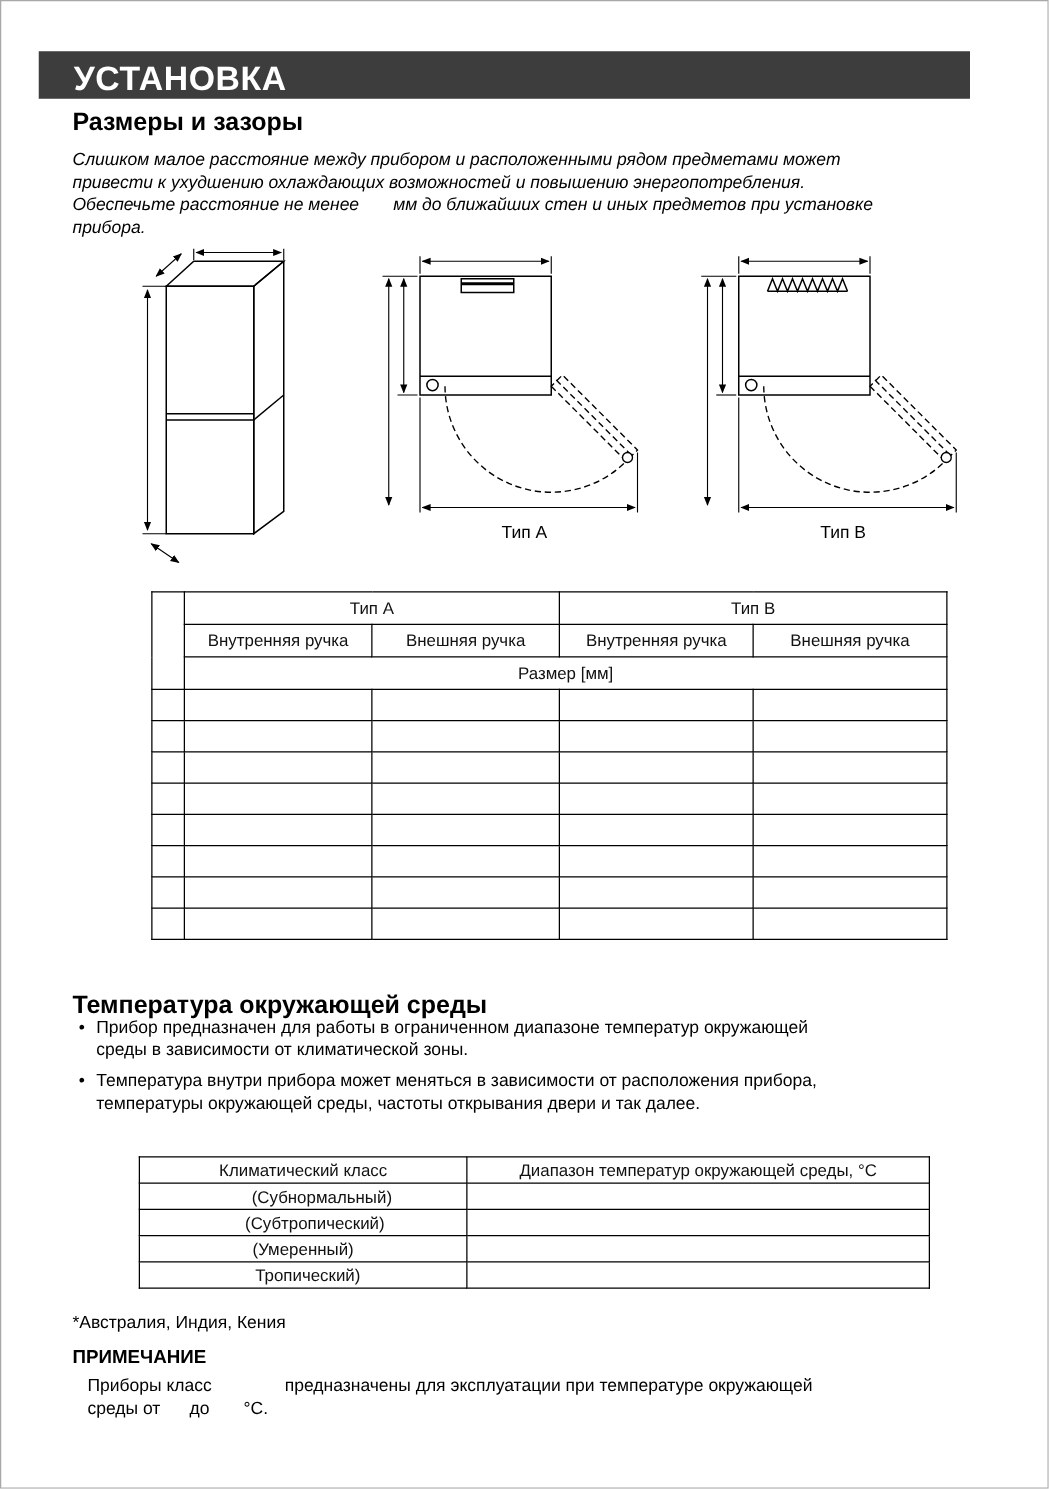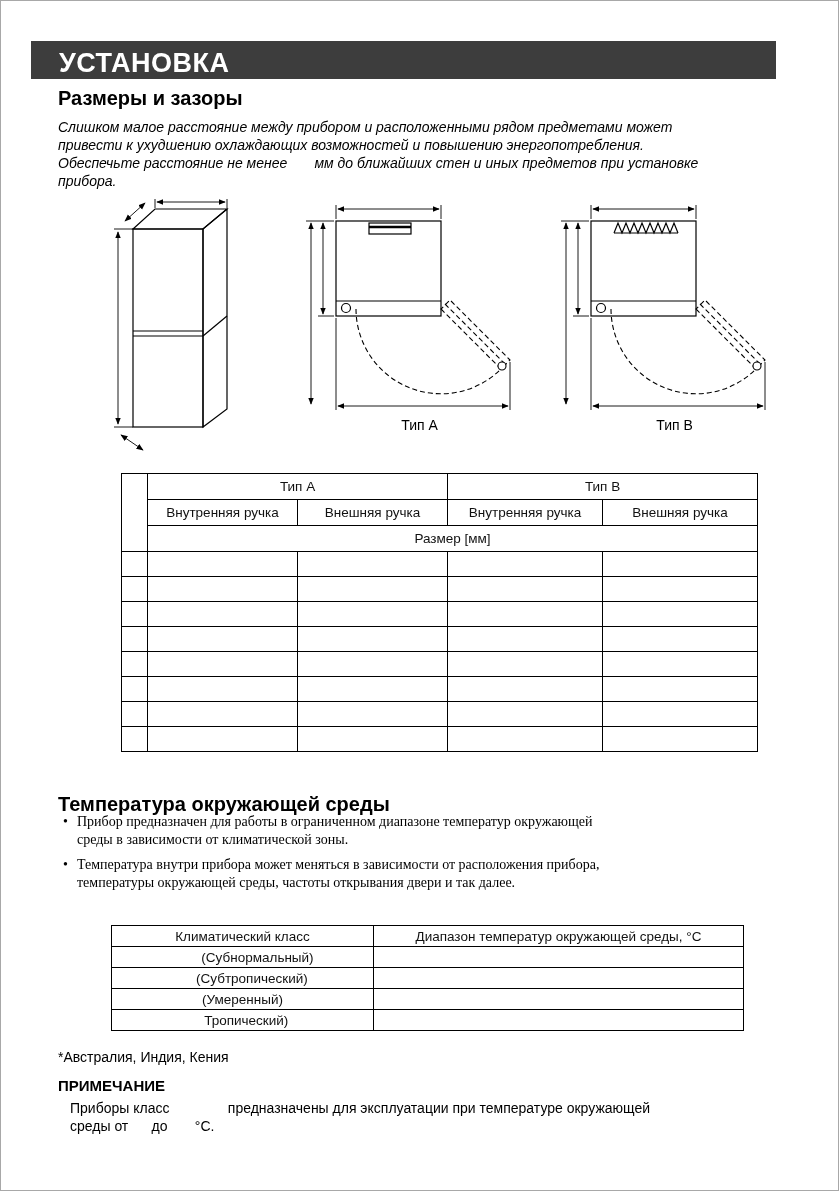--- a/index.html
+++ b/index.html
@@ -23,21 +23,21 @@
   .diagram svg { display:block; }
   .diagram-label { text-align:center; font-size:14px; color:#000; padding-left:22px; margin-top:1px; }
 
   table { border-collapse:collapse; table-layout:fixed; }
   .t1 { position:absolute; left:120px; top:472px; width:636px; }
   .t1 th, .t1 td { border:1px solid #000; font-weight:normal; font-size:13.5px; text-align:center; padding:2px 2px; }
   .t1 thead th { height:26px; }
   .t1 tbody td { height:25px; }
 
   .bullets { position:absolute; left:60px; top:812px; width:740px; list-style:none; }
-  .bullets li { position:relative; padding-left:16px; margin-bottom:7px; font-size:14px; line-height:1.28; color:#000;font-family:Liberation Serif, serif; }
+  .bullets li { position:relative; padding-left:16px; margin-bottom:7px; font-size:14px; line-height:1.28; color:#000; }
   .bullets li::before { content:"•"; position:absolute; left:2px; top:0; font-size:14px; }
 
   .t2 { position:absolute; left:110px; top:924px; width:632px; }
   .t2 th, .t2 td { border:1px solid #000; font-weight:normal; font-size:13.5px; text-align:center; padding:2px 7px; height:21px; }
   .t2 .pre-cell { white-space:pre; }
 
   .footnote { position:absolute; left:57px; top:1048px; font-size:14px; color:#000; }
   .note-title { position:absolute; left:57px; top:1076px; font-size:15px; font-weight:bold; color:#000; }
   .note-text { position:absolute; left:69px; top:1099px; width:738px; }
 

